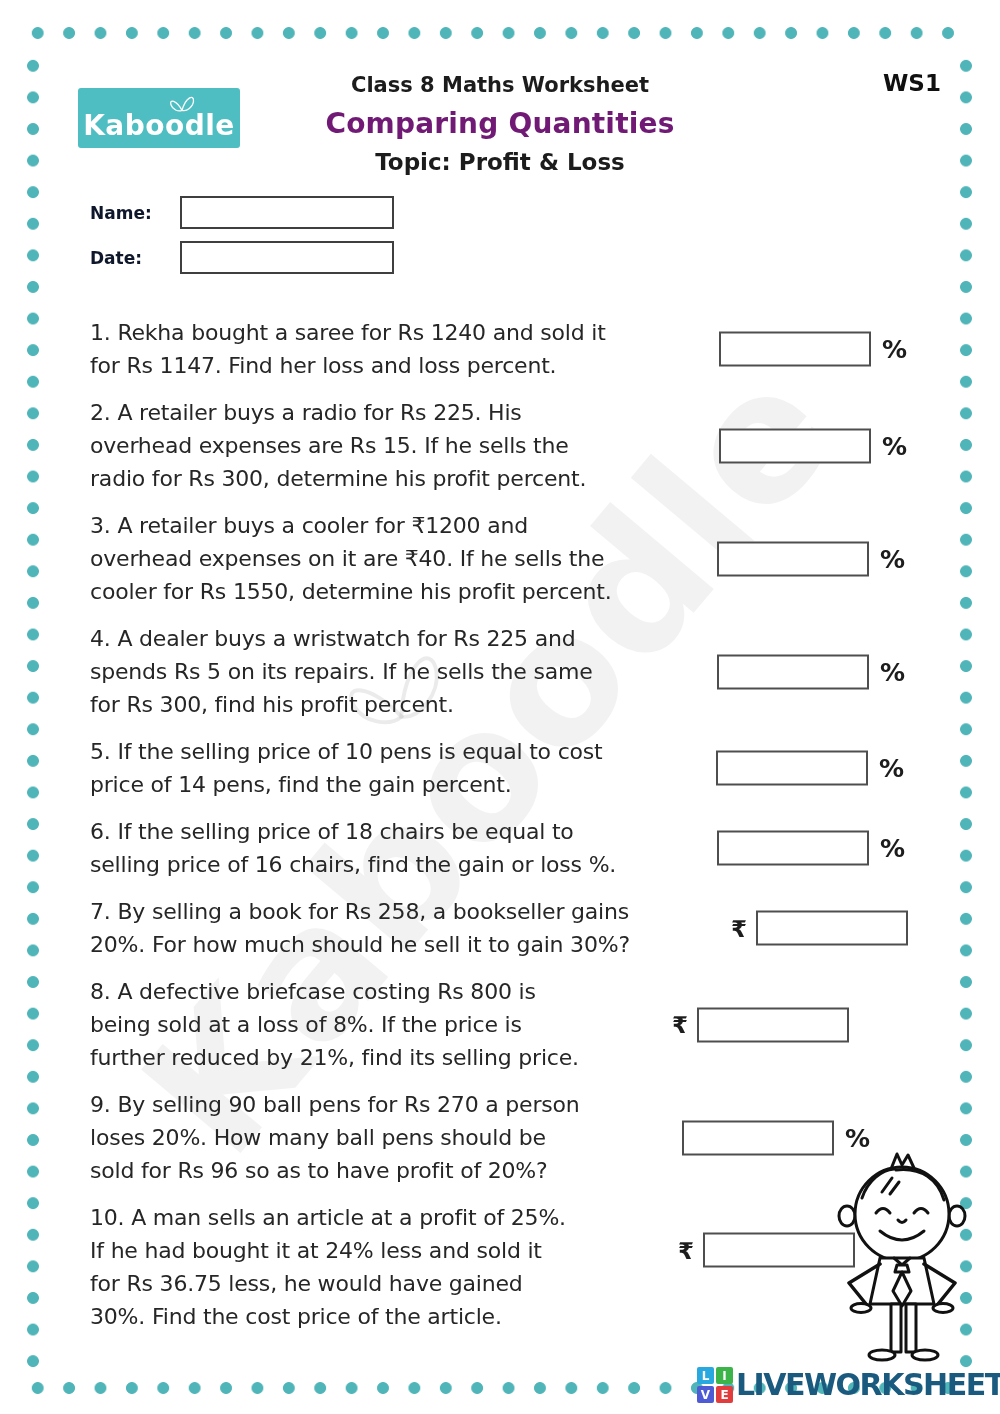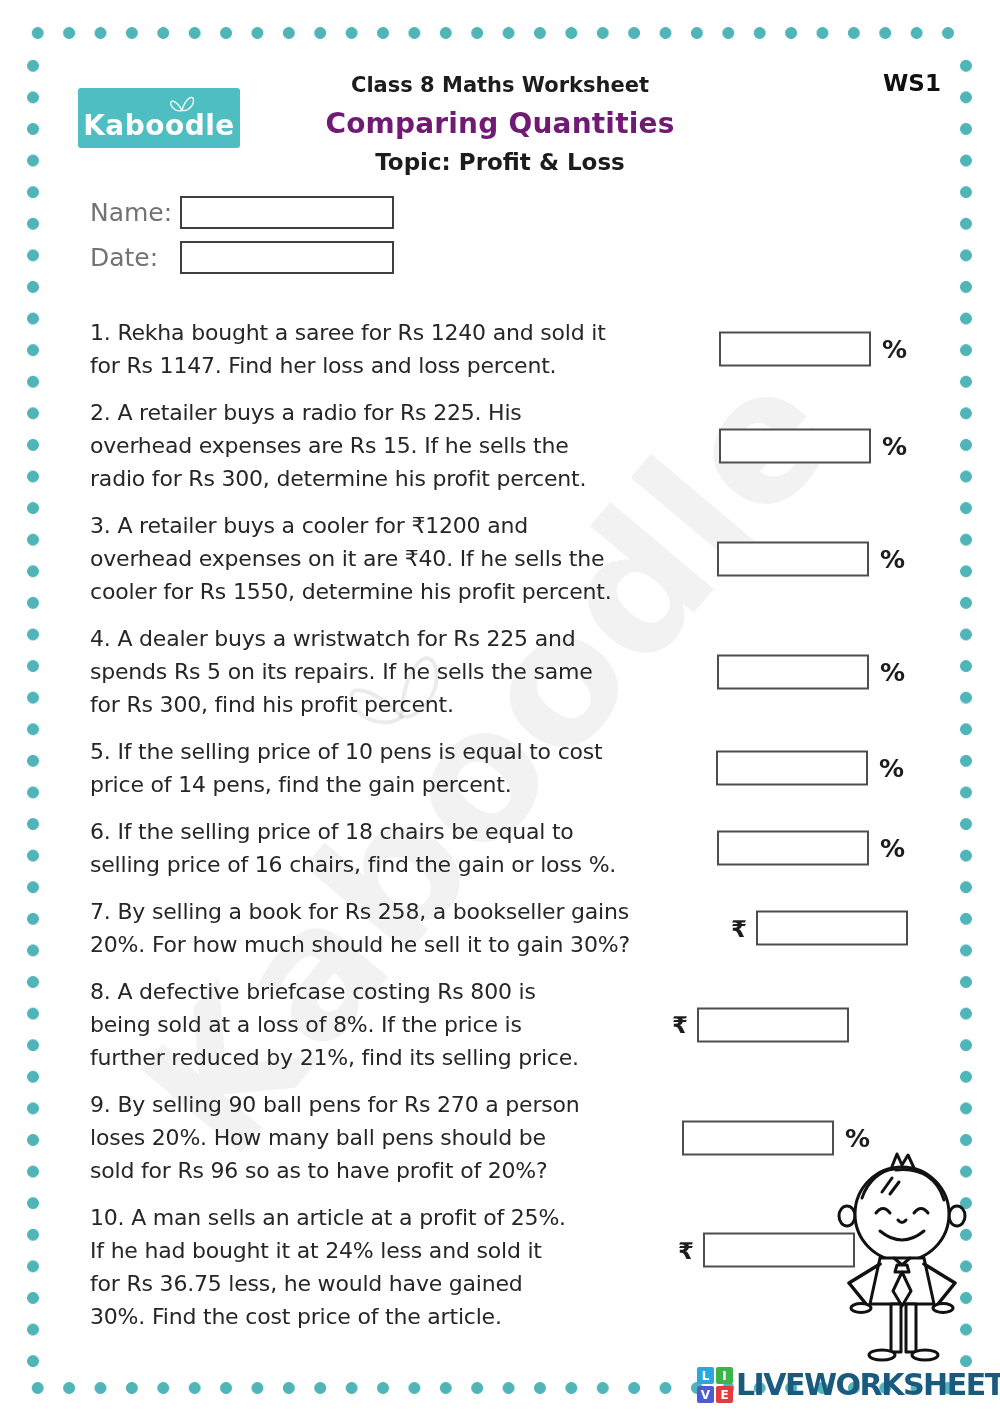--- a/index.html
+++ b/index.html
@@ -37,21 +37,21 @@
   .logo-text{color:#fff;font-size:28px;font-weight:600;letter-spacing:.5px;line-height:1;}
   .logo-butterfly{position:absolute;top:3px;left:90px;}
   .titles{position:absolute;z-index:2;left:300px;top:73px;width:400px;text-align:center;}
   .course{font-size:21px;font-weight:600;color:#1c1c1c;margin-bottom:10px;}
   .title{font-size:28px;font-weight:700;color:#701a75;margin-bottom:9px;letter-spacing:.2px;}
   .topic{font-size:23px;font-weight:600;color:#1c1c1c;}
   .ws-code{position:absolute;z-index:2;left:883px;top:70px;font-size:23px;font-weight:700;color:#101010;}
   
   .form{position:absolute;z-index:2;left:90px;top:196px;}
   .form-row{display:flex;align-items:center;margin-bottom:12px;}
-  .form-label{font-size:25px;font-weight:400;color:#737373;width:90px;}
+  .form-label{font-size:17px;font-weight:700;color:#0f172a;width:90px;}
   .form-input{
     width:198px;height:29px;border:2px solid #3f3f3f;background:#fff;border-radius:0;
     font-size:20px;padding:0 6px;font-family:inherit;outline:none;
   }
   
   .questions{position:absolute;z-index:2;left:90px;top:316px;width:812px;}
   .q{position:relative;margin-bottom:14px;}
   .q-line{font-size:22px;line-height:33px;font-weight:500;letter-spacing:-0.2px;white-space:nowrap;color:var(--ink);}
   .q-answer{position:absolute;top:50%;transform:translateY(-50%);display:flex;align-items:center;gap:11px;}
   .abox{width:148px;height:31px;border:2px solid var(--box-border);background:#fff;}

